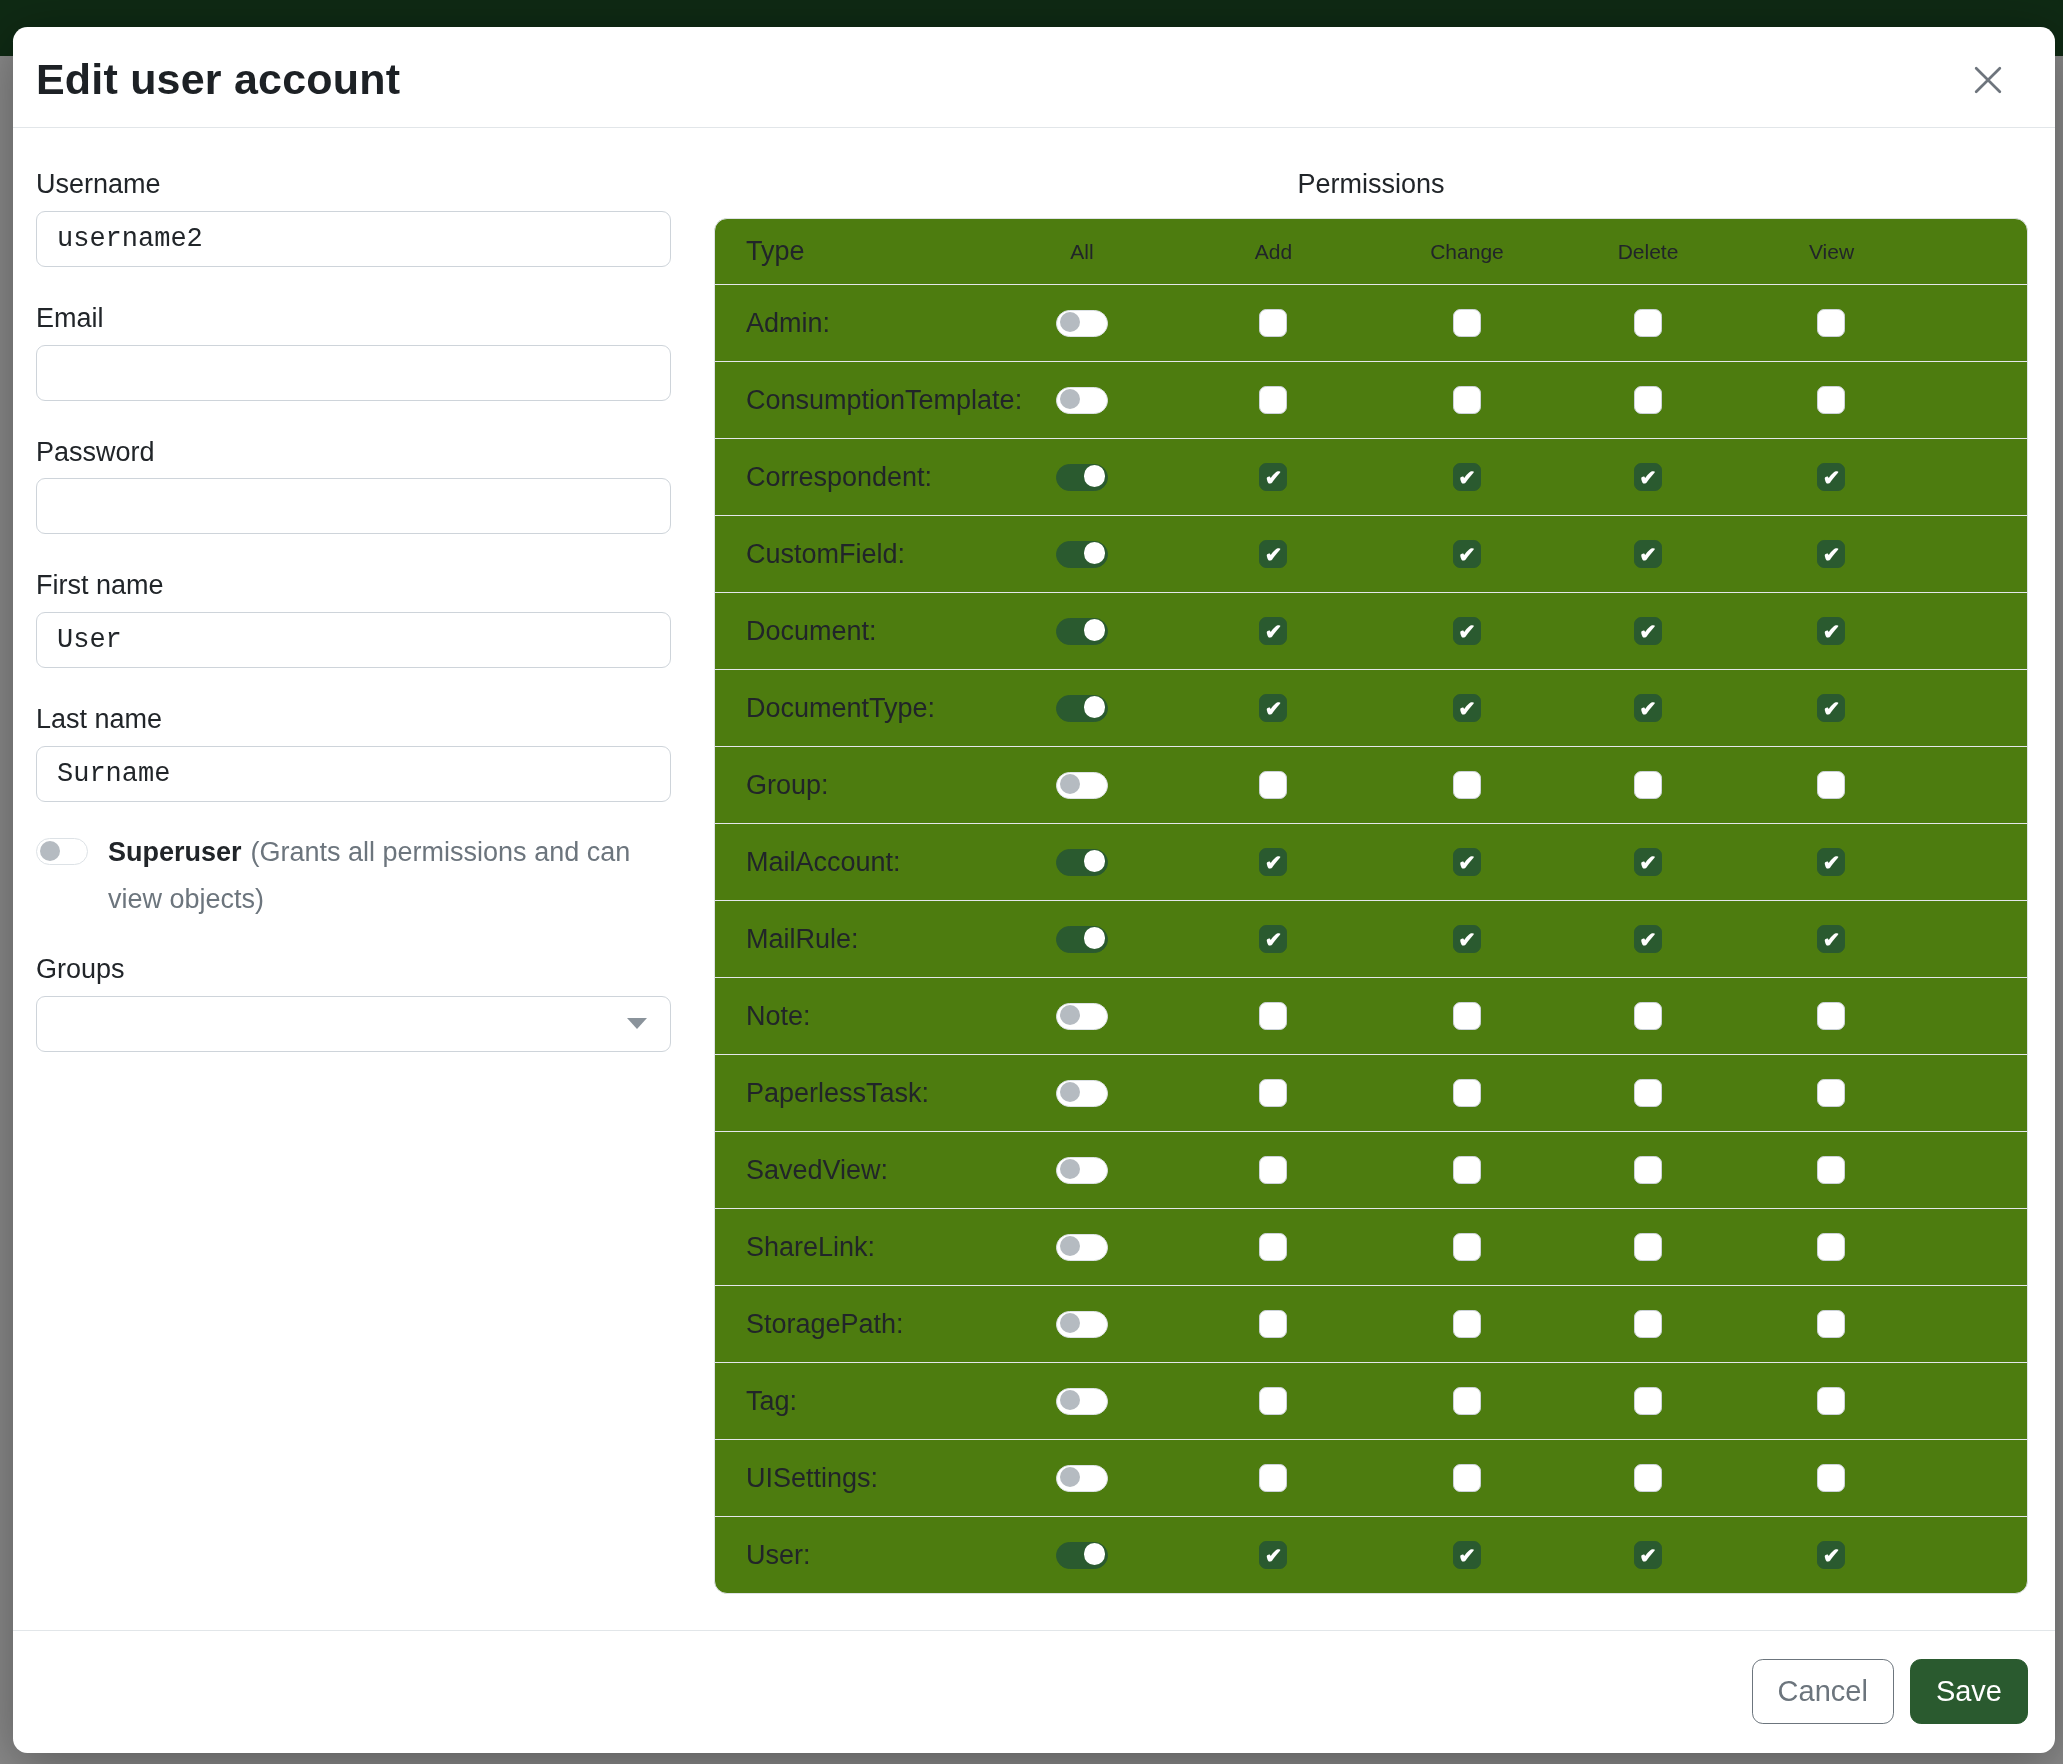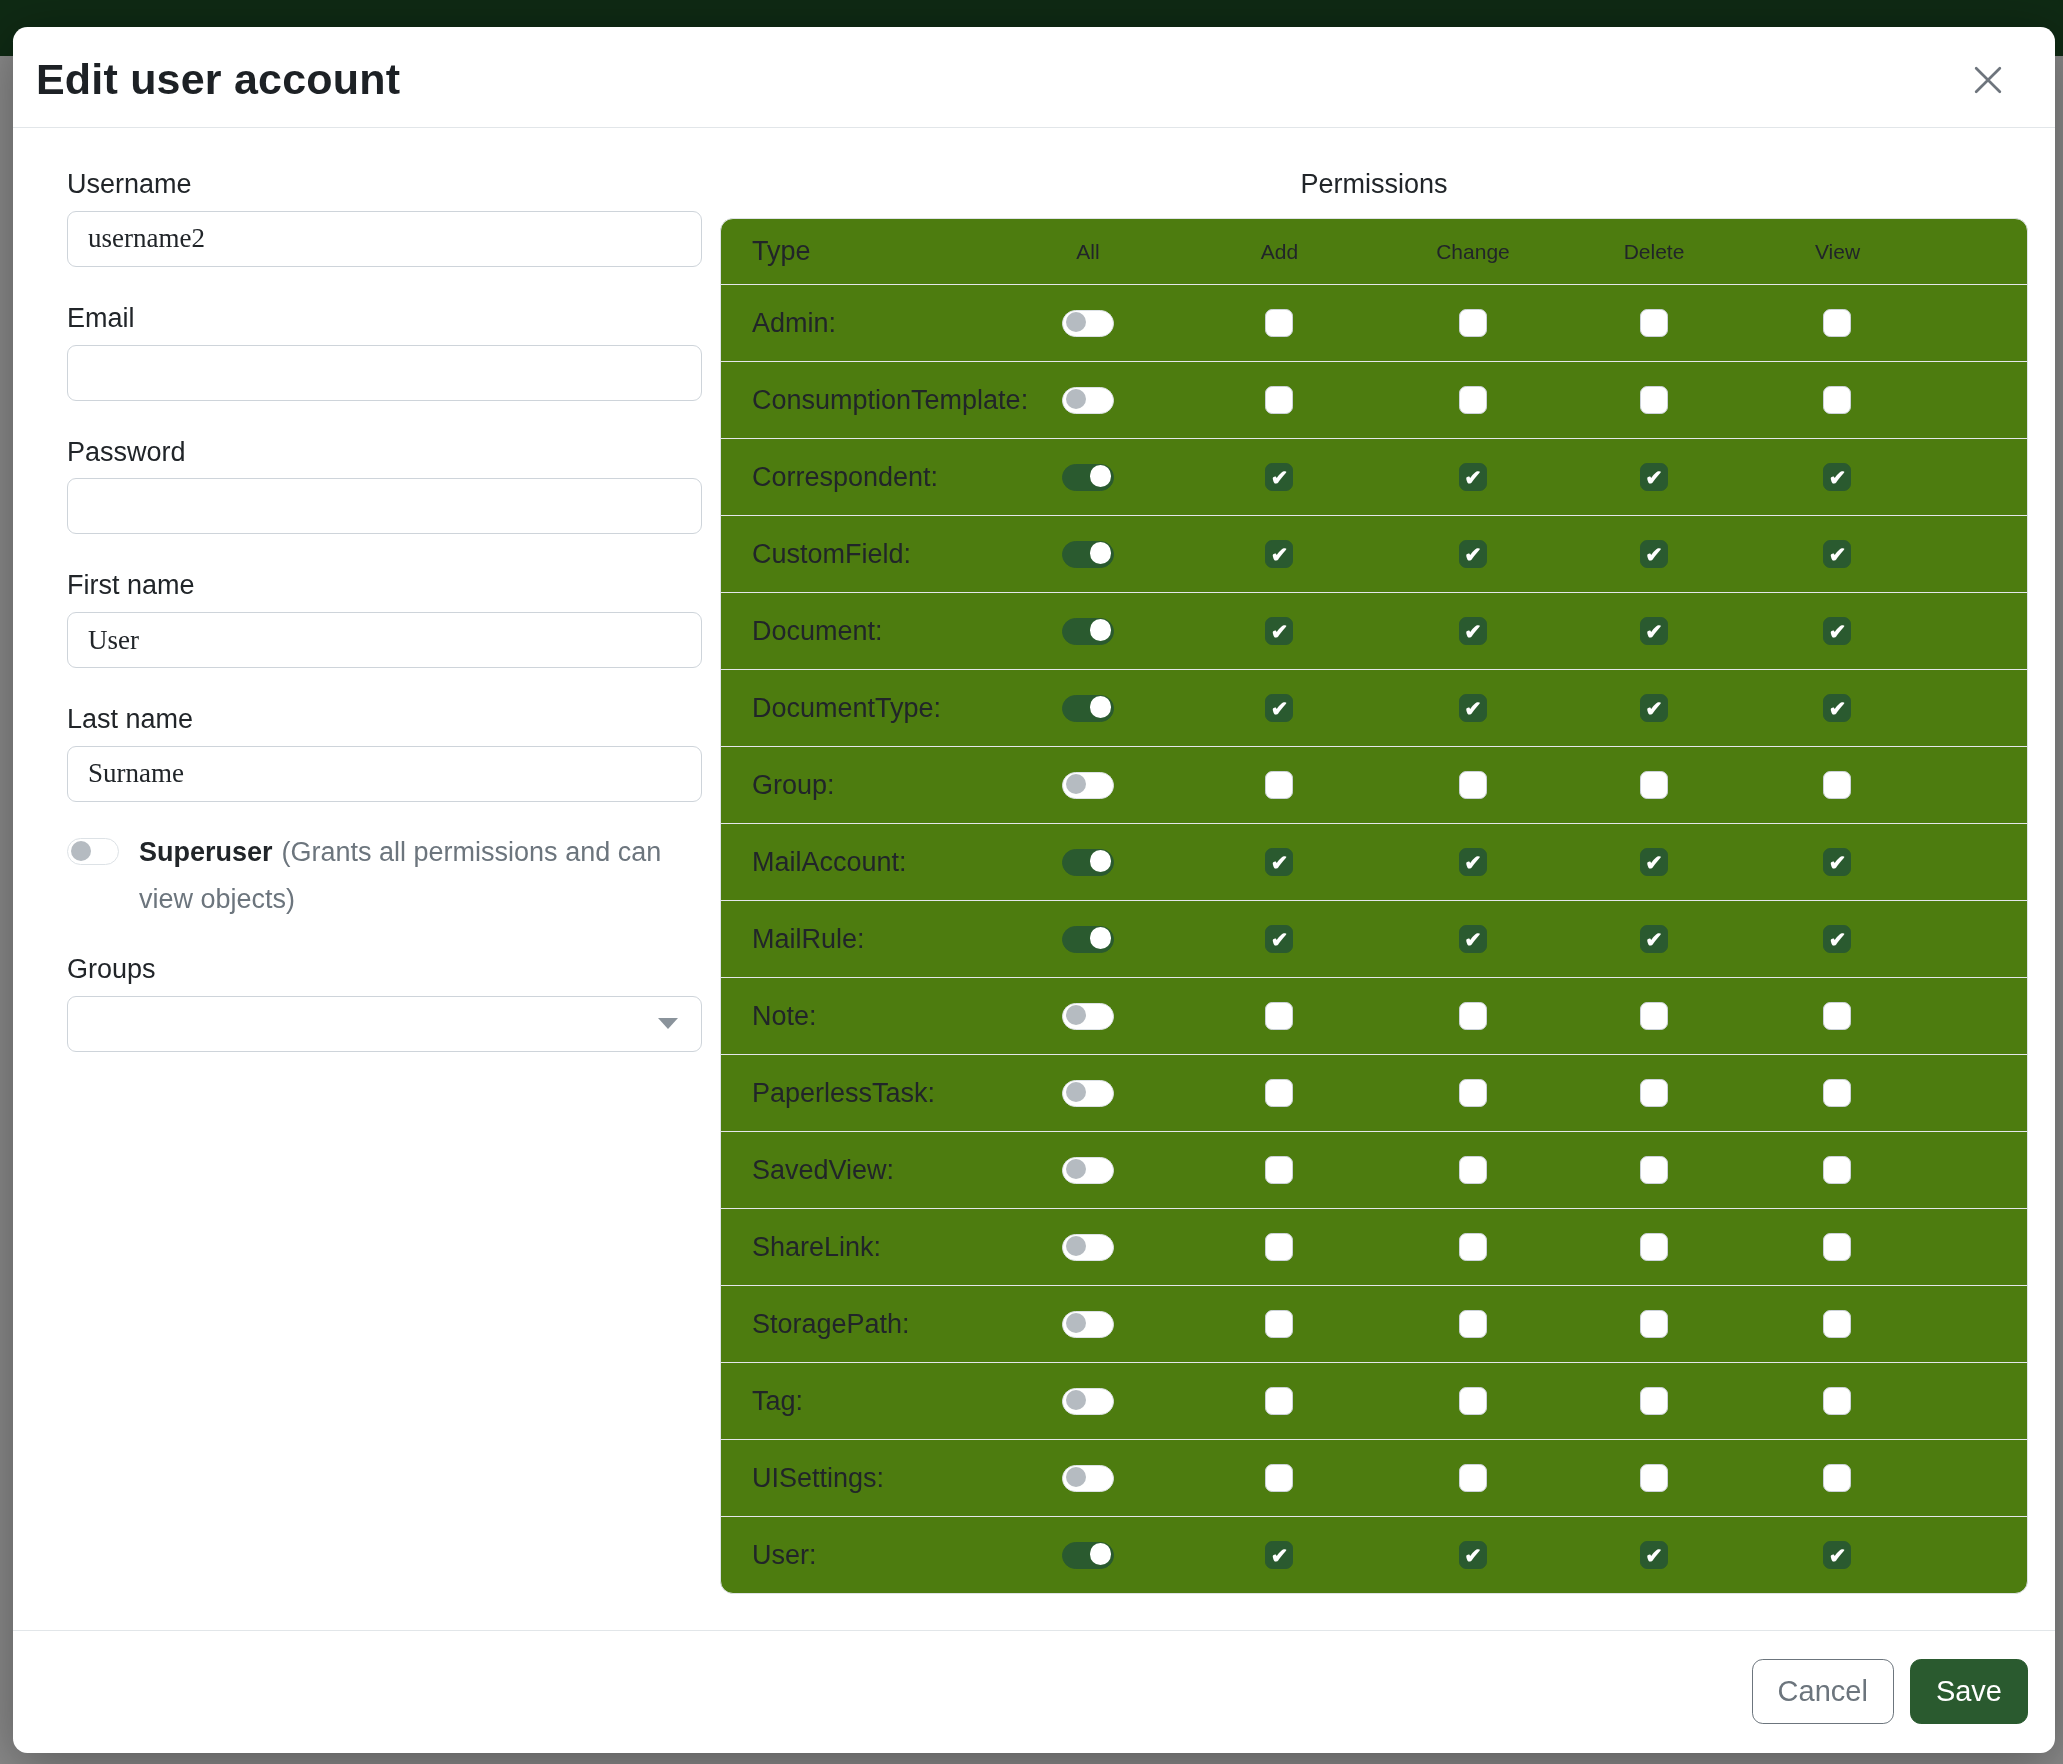--- a/index.html
+++ b/index.html
@@ -24,29 +24,29 @@
   
   .modal-header {
     height: 101px; flex: none;
     display: flex; align-items: center; justify-content: space-between;
     padding: 5.4px 40px 0 23.4px;
     border-bottom: 1.8px solid #e2e6e9;
   }
   .modal-title { font-size: 43px; font-weight: 600; letter-spacing: 0.2px; color: #1d2125; }
   .close-btn { background: none; border: 0; cursor: pointer; padding: 7.2px; line-height: 0; }
   
-  .modal-body { flex: 1; display: flex; padding: 41px 27px 0 23.4px; gap: 18px; overflow: hidden; margin-left: 31px; }
+  .modal-body { flex: 1; display: flex; padding: 41px 27px 0 23.4px; gap: 43px; overflow: hidden; }
   .left-col { width: 635px; flex: none; }
   .right-col { flex: 1; min-width: 0; }
   .field-label, .perm-label { display: block; font-size: 27px; color: #212529; margin-bottom: 10.8px; }
   .form-group { margin-bottom: 36px; }
   .field {
     width: 100%; height: 56px; border: 1.8px solid #ced4da; border-radius: 9px;
     padding: 0 20px; font-size: 27px; color: #212529;
-    font-family: Liberation Serif, serif; background: #fff; outline: none;
+    font-family: Liberation Mono, monospace; background: #fff; outline: none;
   }
   
   .switch {
     width: 52px; height: 27px; border-radius: 14.4px; background: #ffffff;
     border: 1.8px solid #dde2e6; position: relative; display: inline-block;
     flex: none; cursor: pointer;
   }
   .switch .knob {
     position: absolute; left: 2.7px; top: 1.8px; width: 20px; height: 20px;
     border-radius: 50%; background: #b5bbc1; display: block;

